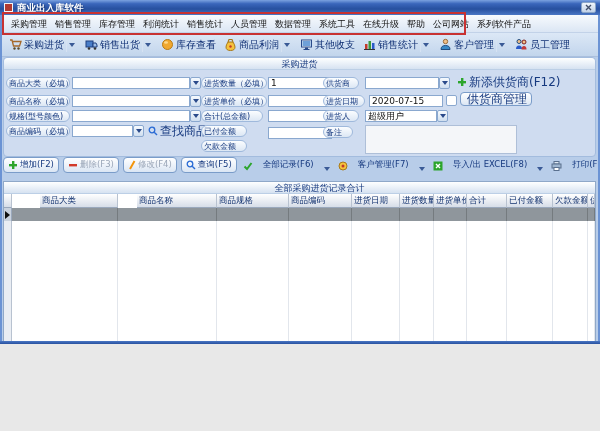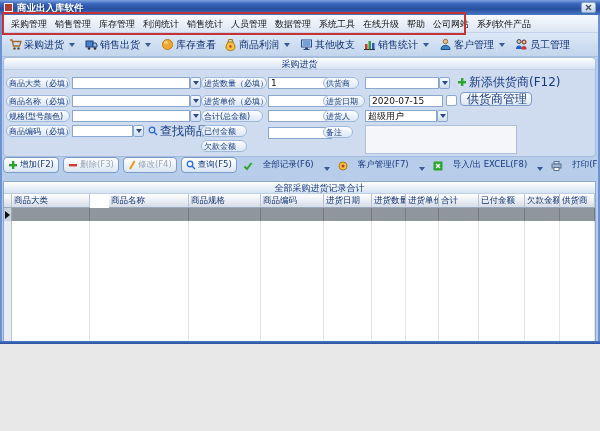--- a/index.html
+++ b/index.html
@@ -128,21 +128,21 @@
     border-right:1px solid #b8c2d0; border-bottom:1px solid #9aa8bc;
     font-size:8.5px; color:#10306e; line-height:13px; padding-left:2px;
     white-space:nowrap; overflow:hidden;
   }
   .tb-selrow { display:flex; height:13px; background:var(--selected_row_gray,#8f969c); }
   .tb-selrow .cell { border-right:1px solid rgba(0,0,0,0.18); }
   .tb-selrow .sel { display:flex; align-items:center; justify-content:center; background:#c9d2de; border-right:1px solid #9aa8bc; }
   .tb-body { display:flex; height:183px; background:#fff; }
   .tb-body .cell { border-right:1px solid #e2e6ec; height:100%; }
   .tb-body .sel { background:#e9edf3; border-right:1px solid #b8c2d0; }
-  .c0{width:8px;} .c1{width:78px;} .c2{width:80px;margin-left:19px;} .c3{width:72px;} .c4{width:63px;}
+  .c0{width:8px;} .c1{width:78px;margin-left:28px;} .c2{width:80px;margin-left:19px;} .c3{width:72px;} .c4{width:63px;}
   .c5{width:48px;} .c6{width:34px;} .c7{width:33px;} .c8{width:40px;} .c9{width:46px;}
   .c10{width:35px;} .c11{flex:1;}
   
   .hscroll {
     position:absolute; left:3px; top:404px; width:593px; height:10px;
     background:#d6e3f2; border:1px solid #aabfdd; display:flex; align-items:center;
   }
   .sb-arrow { width:10px; height:8px; display:flex; align-items:center; justify-content:center; }
   .sb-thumb {
     flex:1; height:8px; margin:0 1px;

